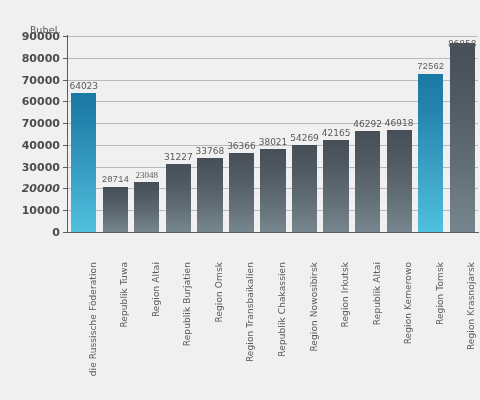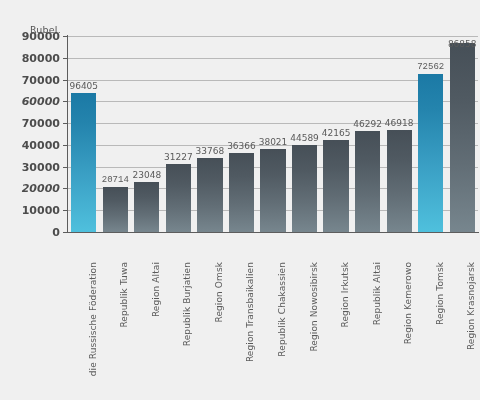--- a/index.html
+++ b/index.html
@@ -90,21 +90,21 @@
       <div class="ylabel-abs" style="top: 210.222px;">10000</div>
       <div class="ytick-line" style="top: 210px;"></div>
       <div class="ylabel-abs" style="top: 188.444px; font-style: italic;">20000</div>
       <div class="ytick-line" style="top: 188px;"></div>
       <div class="ylabel-abs" style="top: 166.667px;">30000</div>
       <div class="ytick-line" style="top: 167px;"></div>
       <div class="ylabel-abs" style="top: 144.889px;">40000</div>
       <div class="ytick-line" style="top: 145px;"></div>
       <div class="ylabel-abs" style="top: 123.111px;">70000</div>
       <div class="ytick-line" style="top: 123px;"></div>
-      <div class="ylabel-abs" style="top: 101.333px; font-style: italic;">60000</div>
+      <div class="ylabel-abs" style="top: 101.333px;">60000</div>
       <div class="ytick-line" style="top: 101px;"></div>
       <div class="ylabel-abs" style="top: 79.5556px;">70000</div>
       <div class="ytick-line" style="top: 80px;"></div>
       <div class="ylabel-abs" style="top: 57.7778px;">80000</div>
       <div class="ytick-line" style="top: 58px;"></div>
       <div class="ylabel-abs" style="top: 36px;">90000</div>
       <div class="ytick-line" style="top: 36px;"></div>
     </div>
 
   <div id="grid">
@@ -131,28 +131,28 @@
       <div class="bar gray" title="Republik Chakassien: 38021" style="left: 192.385px; width: 25.2308px; height: 82.8013px;"></div>
       <div class="bar gray" title="Region Nowosibirsk: 40122" style="left: 223.923px; width: 25.2308px; height: 87.3768px;"></div>
       <div class="bar gray" title="Region Irkutsk: 42165" style="left: 255.462px; width: 25.2308px; height: 91.826px;"></div>
       <div class="bar gray" title="Republik Altai: 46292" style="left: 287px; width: 25.2308px; height: 100.814px;"></div>
       <div class="bar gray" title="Region Kemerowo: 46918" style="left: 318.538px; width: 25.2308px; height: 102.177px;"></div>
       <div class="bar blue" title="Region Tomsk: 72562" style="left: 350.077px; width: 25.2308px; height: 158.024px;"></div>
       <div class="bar gray" title="Region Krasnojarsk: 86858" style="left: 381.615px; width: 25.2308px; height: 189.157px;"></div>
     </div>
 
   <div id="value-layer">
-      <div class="bar-value" style="left: 75.7692px; top: 80.5721px;">96405</div>
+      <div class="bar-value" style="left: 75.7692px; top: 80.5721px;">64023</div>
       <div class="bar-value" style="left: 107.308px; top: 174.89px; font-family: Liberation Mono, monospace;">20714</div>
-      <div class="bar-value" style="left: 138.846px; top: 169.807px;">23048</div>
+      <div class="bar-value" style="left: 138.846px; top: 169.807px; font-family: Liberation Serif, serif;">23048</div>
       <div class="bar-value" style="left: 170.385px; top: 151.995px;">31227</div>
       <div class="bar-value" style="left: 201.923px; top: 146.461px;">33768</div>
       <div class="bar-value" style="left: 233.462px; top: 140.803px;">36366</div>
       <div class="bar-value" style="left: 265px; top: 137.199px;">38021</div>
-      <div class="bar-value" style="left: 296.538px; top: 132.623px;">44589</div>
+      <div class="bar-value" style="left: 296.538px; top: 132.623px;">54269</div>
       <div class="bar-value" style="left: 328.077px; top: 128.174px;">42165</div>
       <div class="bar-value" style="left: 359.615px; top: 119.186px;">46292</div>
       <div class="bar-value" style="left: 391.154px; top: 117.823px;">46918</div>
       <div class="bar-value" style="left: 422.692px; top: 61.9761px; font-family: Liberation Mono, monospace;">72562</div>
       <div class="bar-value" style="left: 454.231px; top: 39px; text-align: center;">86858</div>
     </div>
 
   <div id="cat-layer">
       <div class="cat-label" style="left: 79.7692px;">die Russische Föderation</div>
       <div class="cat-label" style="left: 111.308px;">Republik Tuwa</div>

